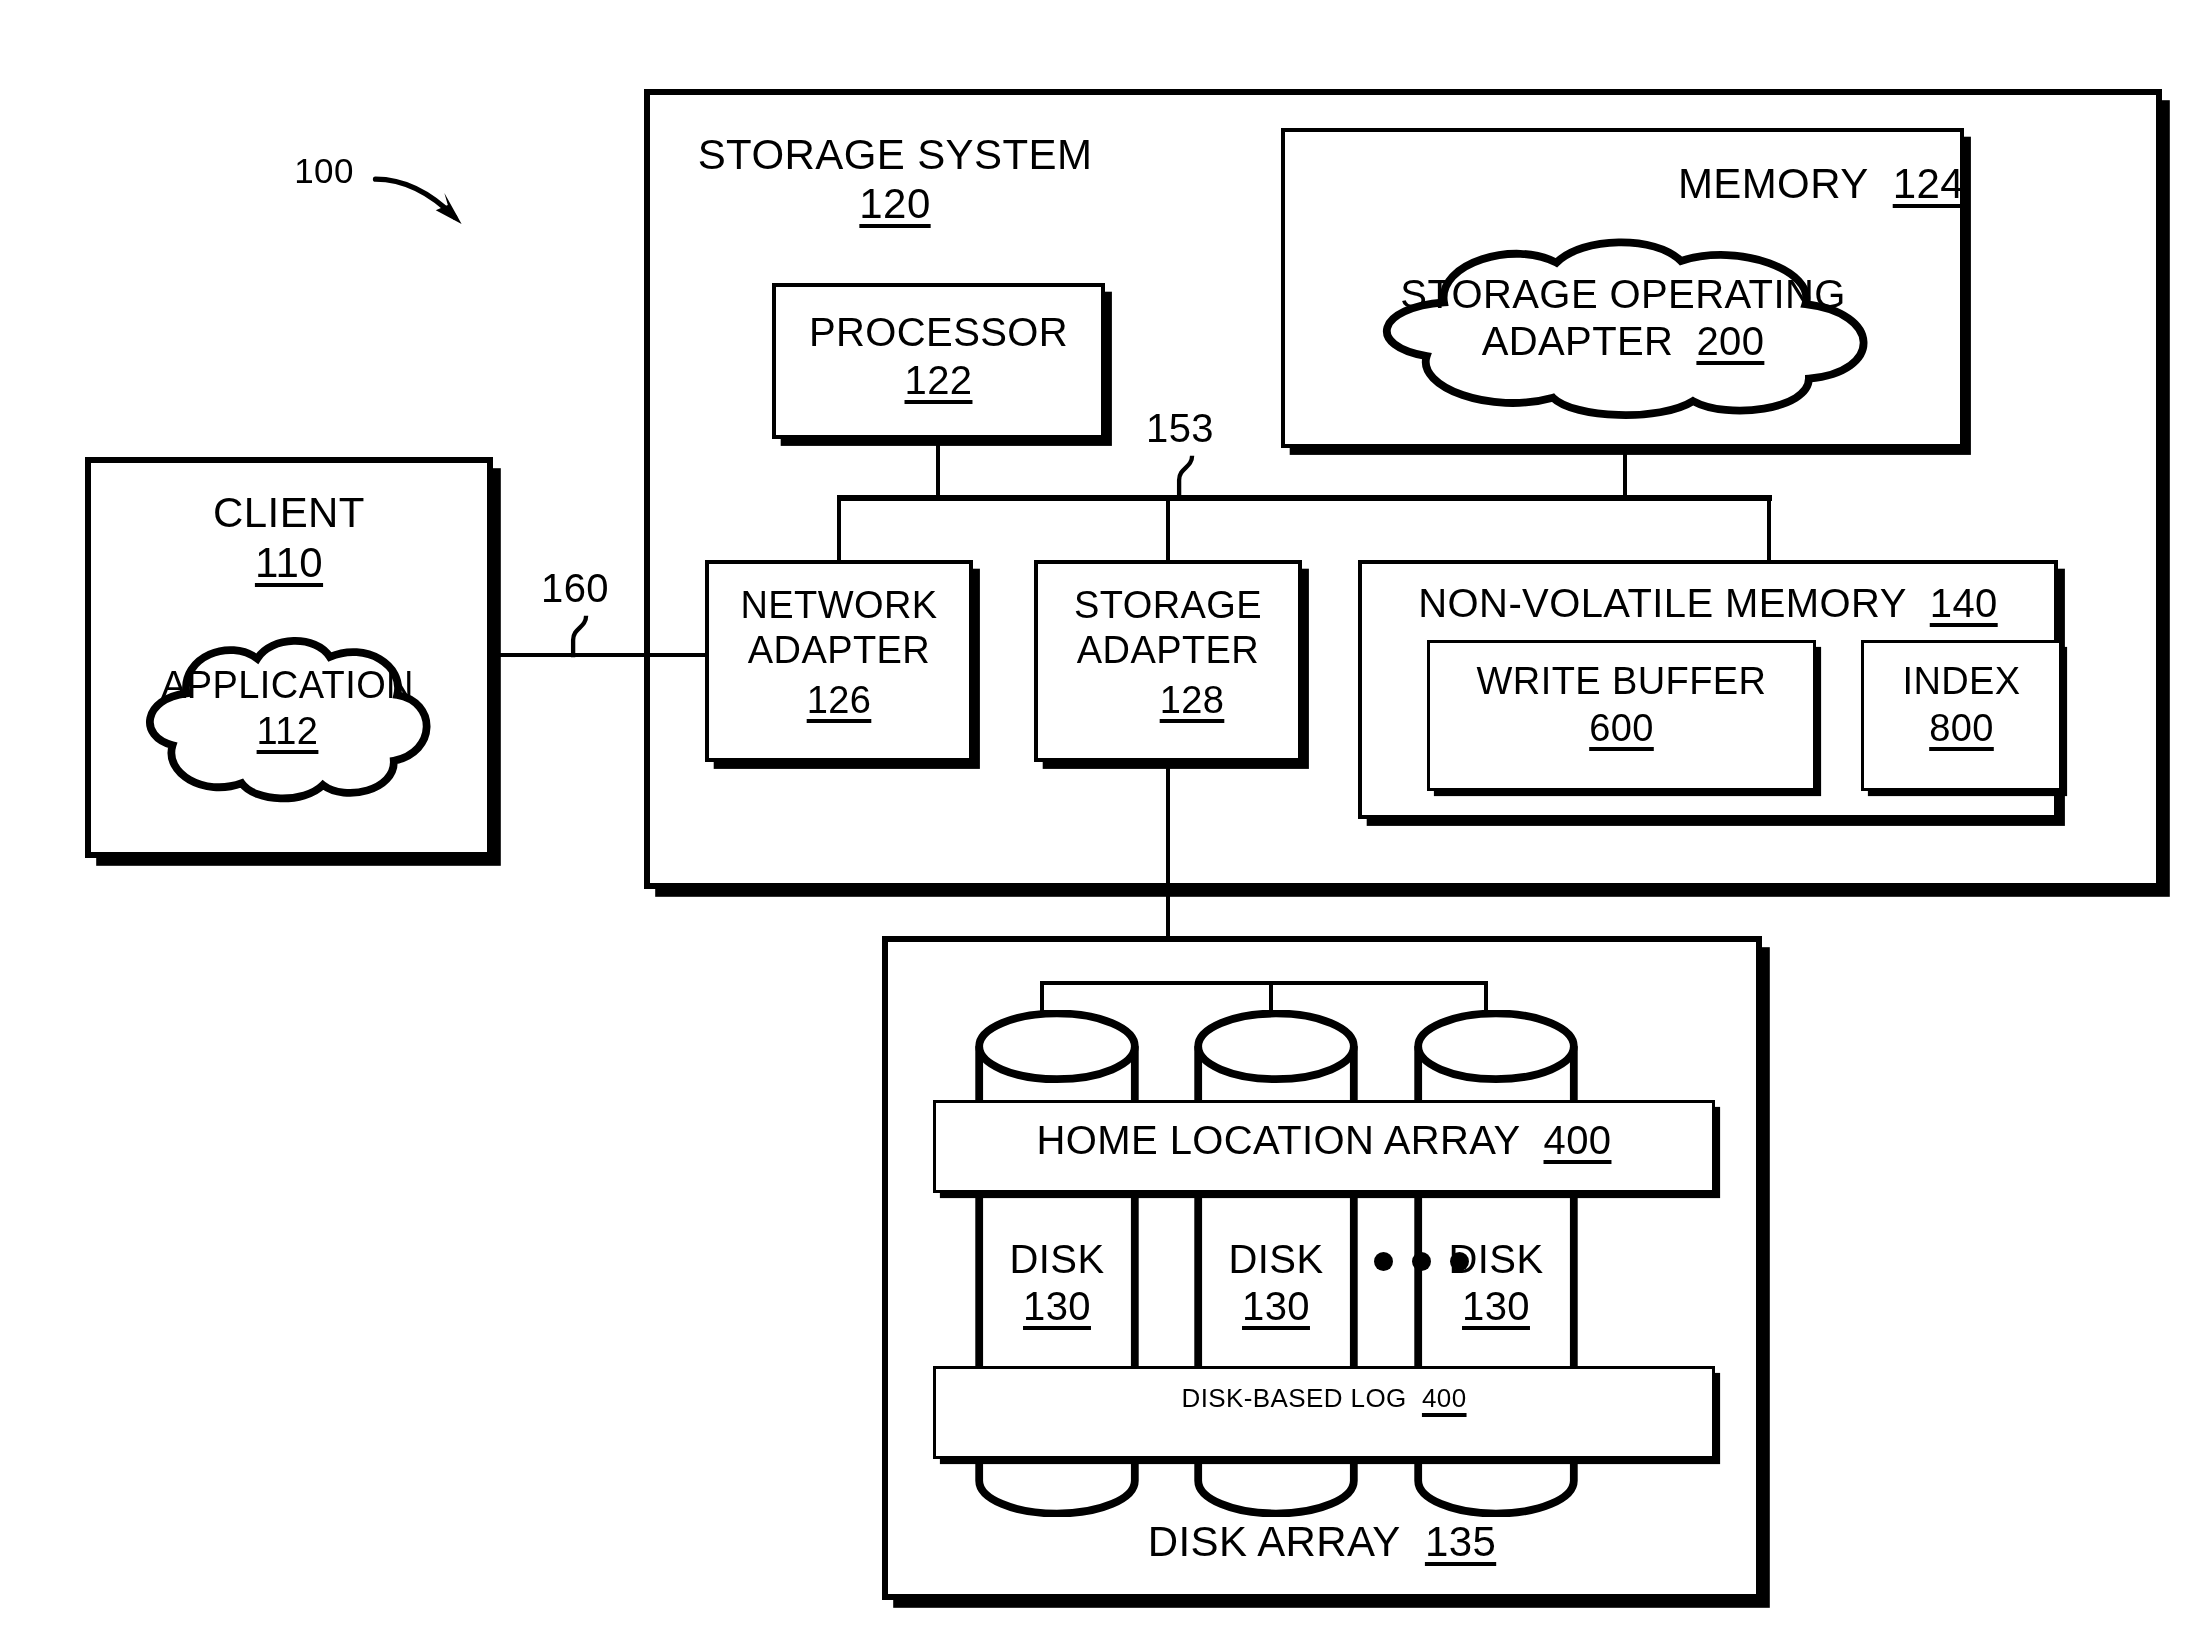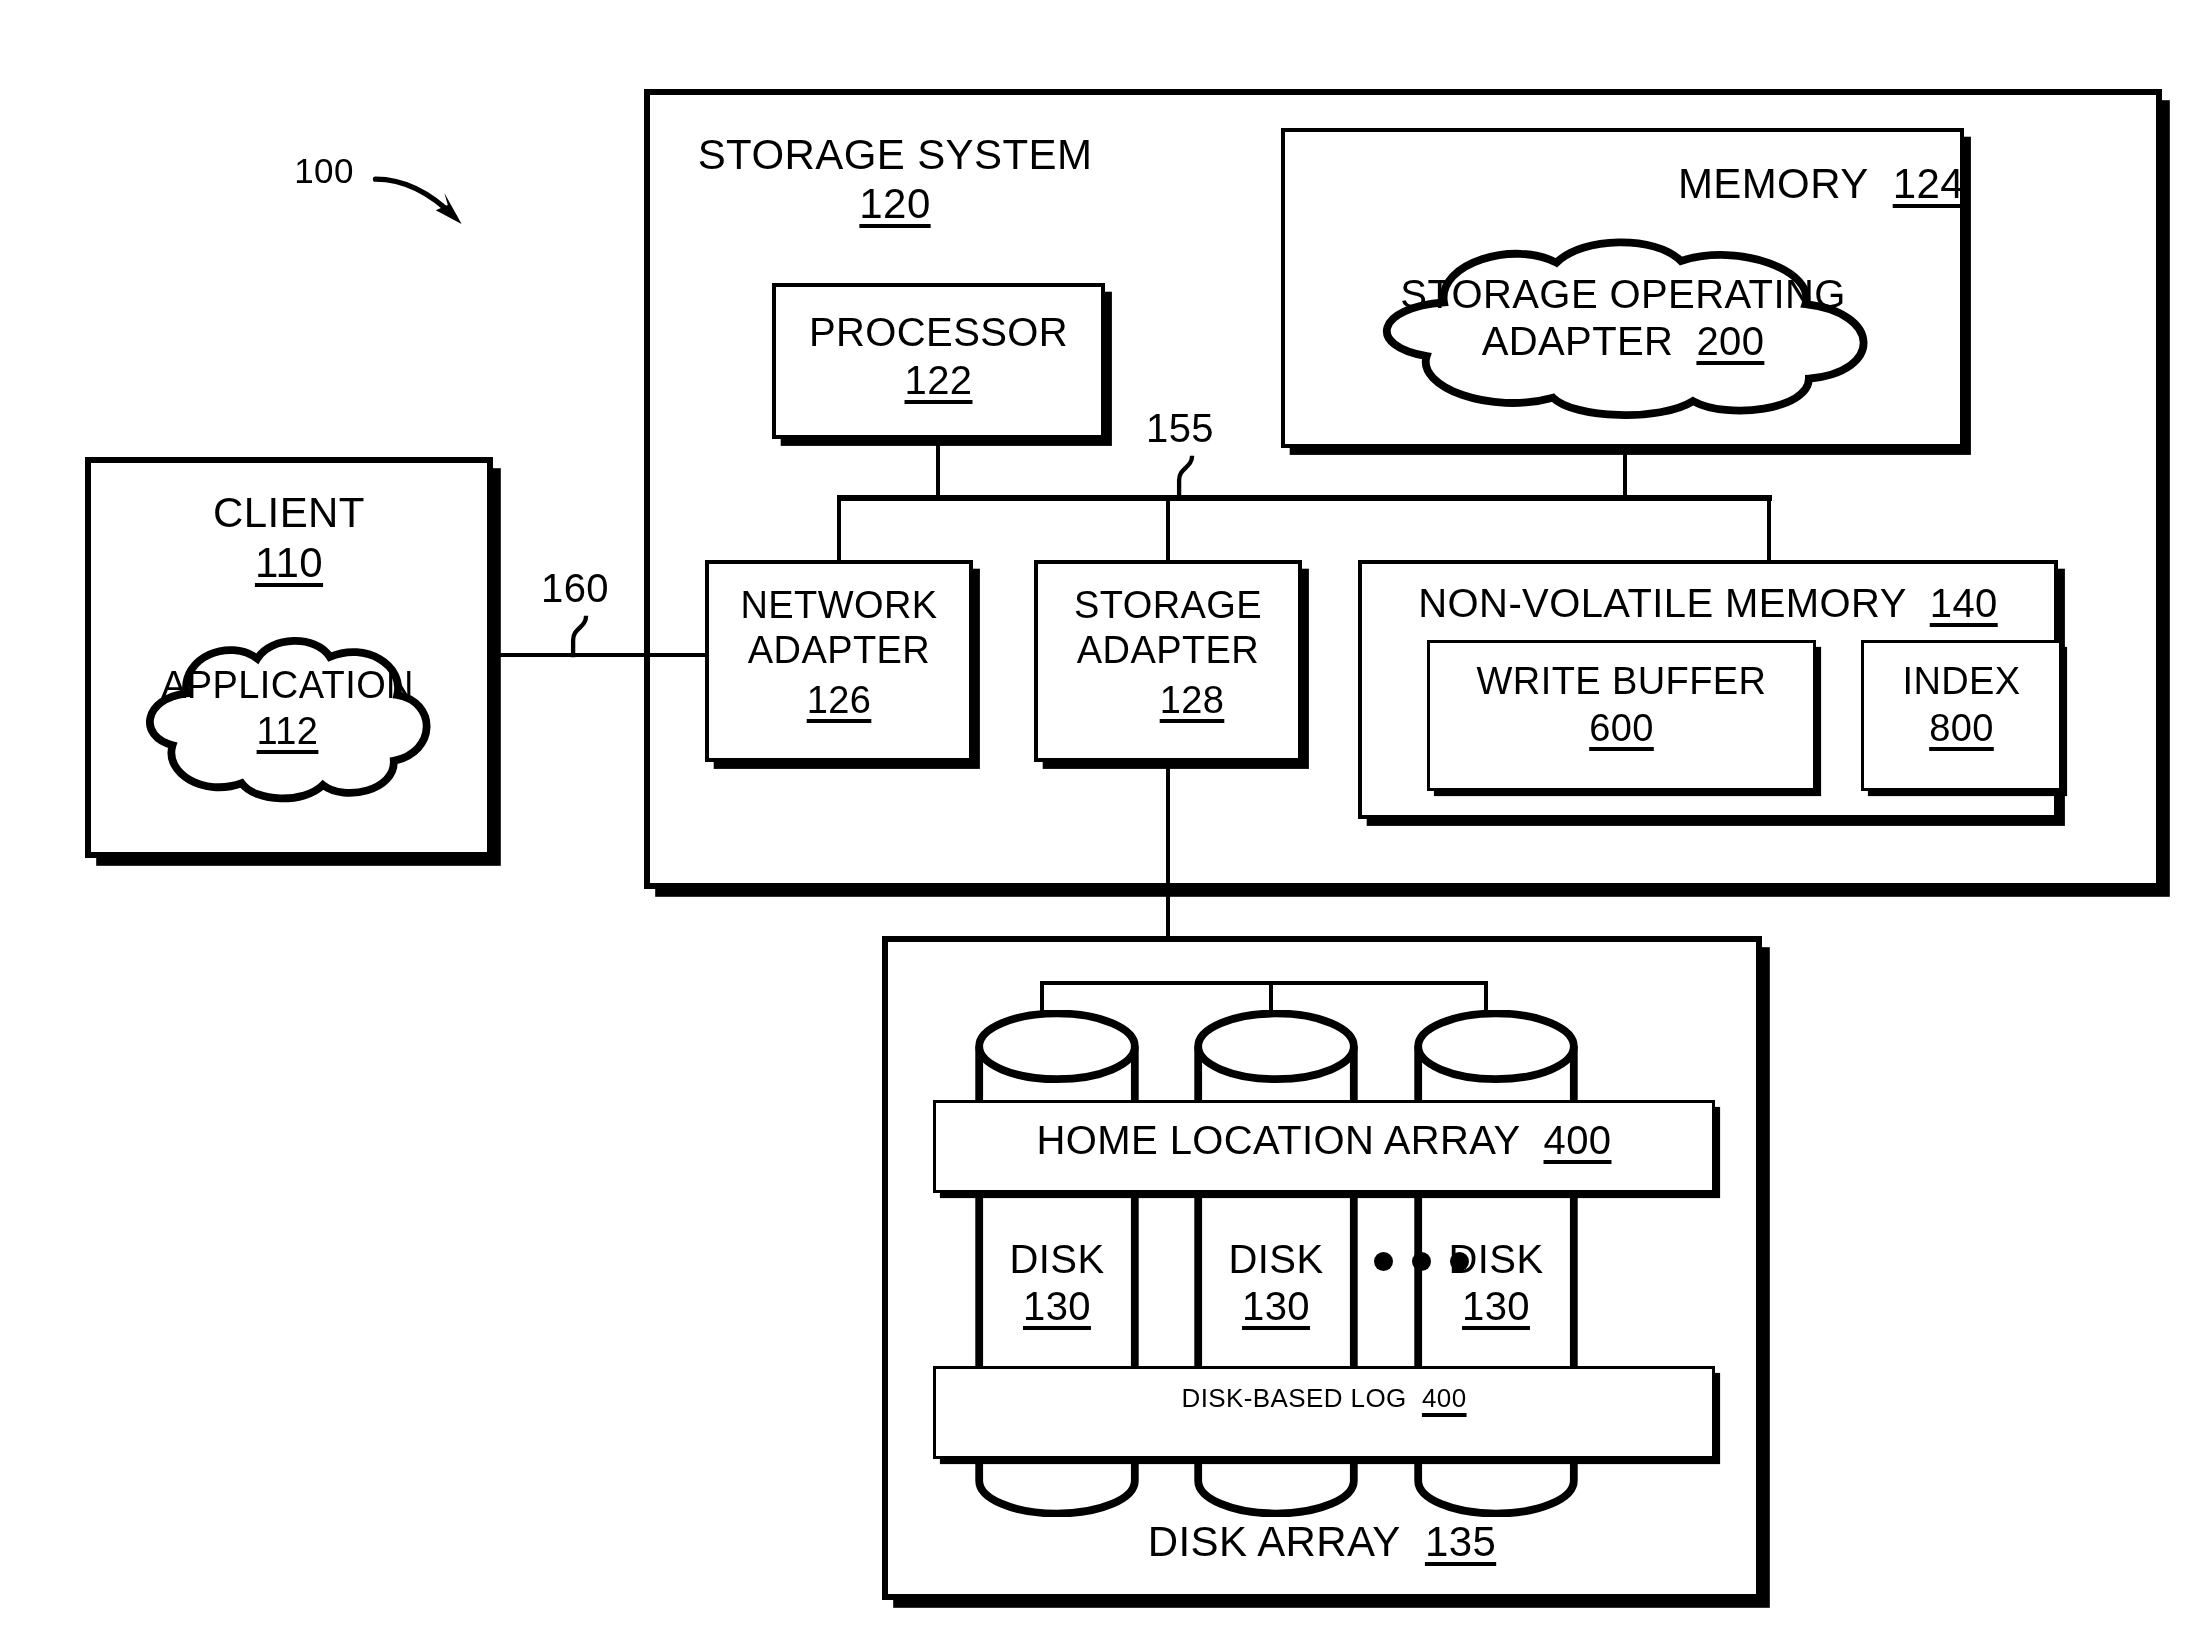--- a/index.html
+++ b/index.html
@@ -132,21 +132,21 @@
   <div class="hline t" style="left:837px; top:495px; width:935px;"></div>
 
   <div class="vline" style="left:837px; top:495px; height:67px;"></div>
 
   <div class="vline" style="left:1166px; top:495px; height:67px;"></div>
 
   <div class="vline" style="left:1767px; top:495px; height:67px;"></div>
 
   <div class="vline" style="left:1623px; top:448px; height:50px;"></div>
 
-  <div class="lbl" style="left:1124px; top:406px; width:112px; font-size:40px;">155</div>
+  <div class="lbl" style="left:1124px; top:406px; width:112px; font-size:40px;">153</div>
   <div class="leader" style="left:1172px; top:454px;">
     <svg width="35" height="45" viewBox="0 0 40 52">
       <path d="M23 2 C 23 16, 8 16, 8 30 L 8 50" stroke="#000" stroke-width="5" fill="none"></path>
     </svg>
   </div>
 
   <div class="box" style="left:705px; top:560px; width:268px; height:202px;"></div>
   <div class="lbl" style="left:705px; top:584px; width:268px; font-size:38px;">NETWORK</div>
   <div class="lbl" style="left:705px; top:629px; width:268px; font-size:38px;">ADAPTER</div>
   <div class="lbl u" style="left:705px; top:679px; width:268px; font-size:38px;">126</div>

